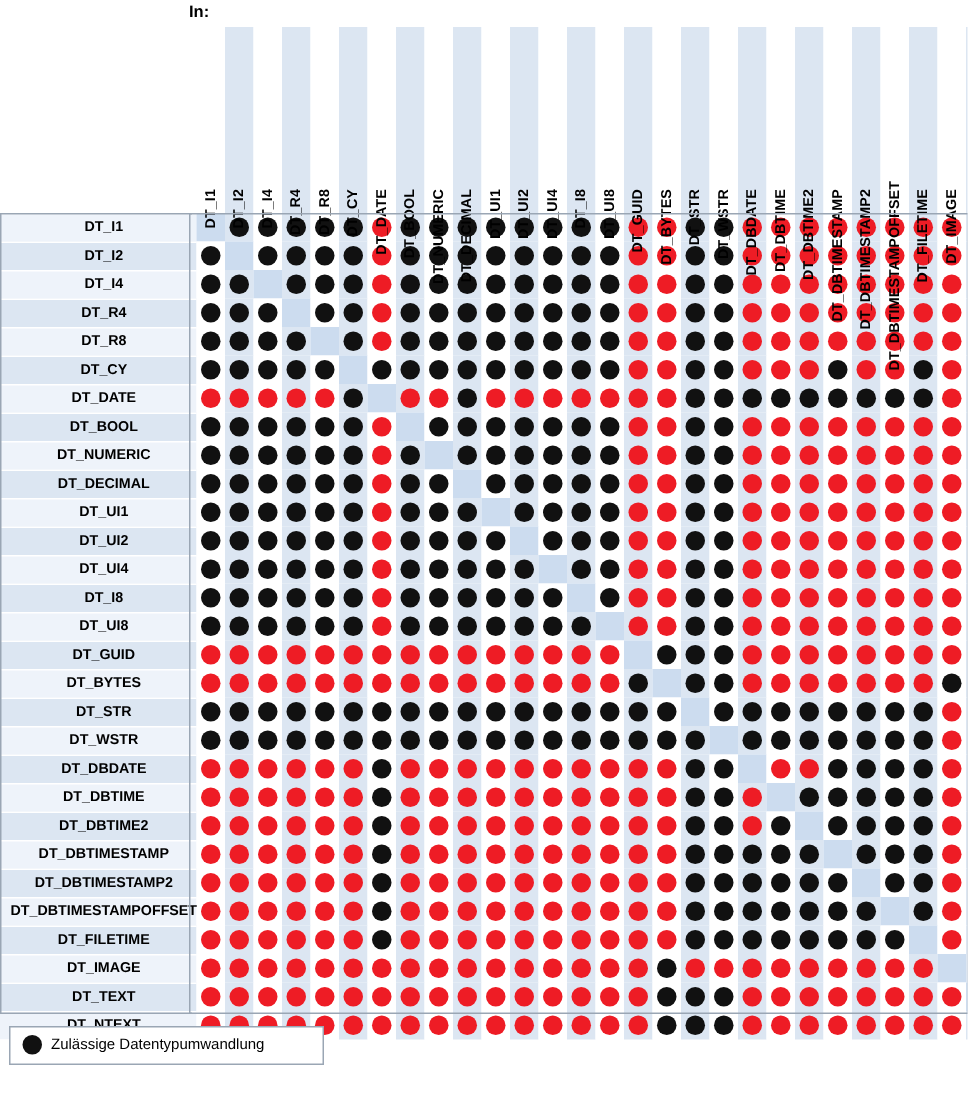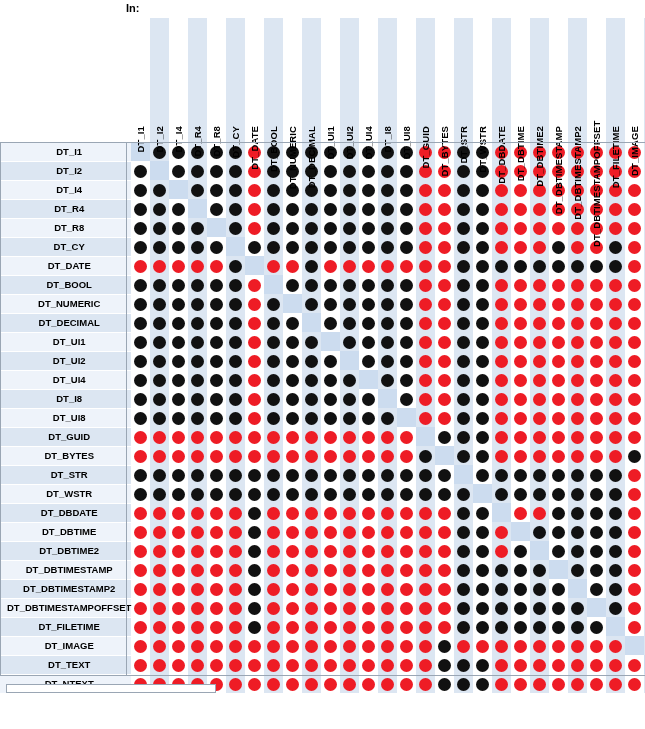--- a/index.html
+++ b/index.html
@@ -1163,15 +1163,19 @@
           <td class="cell"><span class="dot red"></span></td>
           <td class="cell shade"></td>
         </tr>
       </tbody>
   </table>
 
   <div id="rowlabelframe"></div>
   <div id="gridframe"></div>
 
   <div id="legend">
+    <div class="legend-row">
+      <span class="dot black"></span>
+      <span>Zulässige Datentypumwandlung</span>
+    </div>
   </div>
 
 </div>
 
 </body></html>

